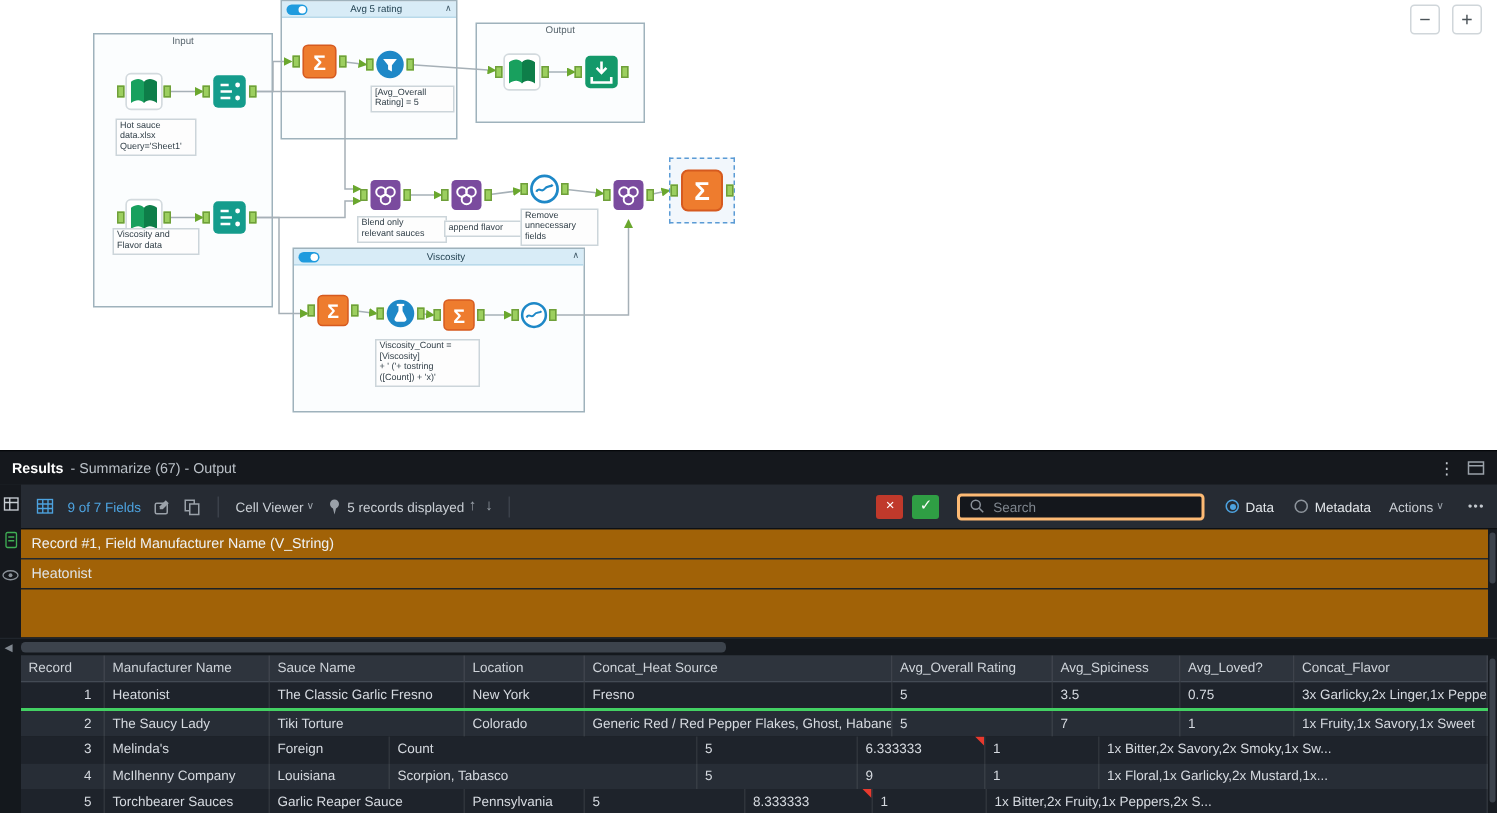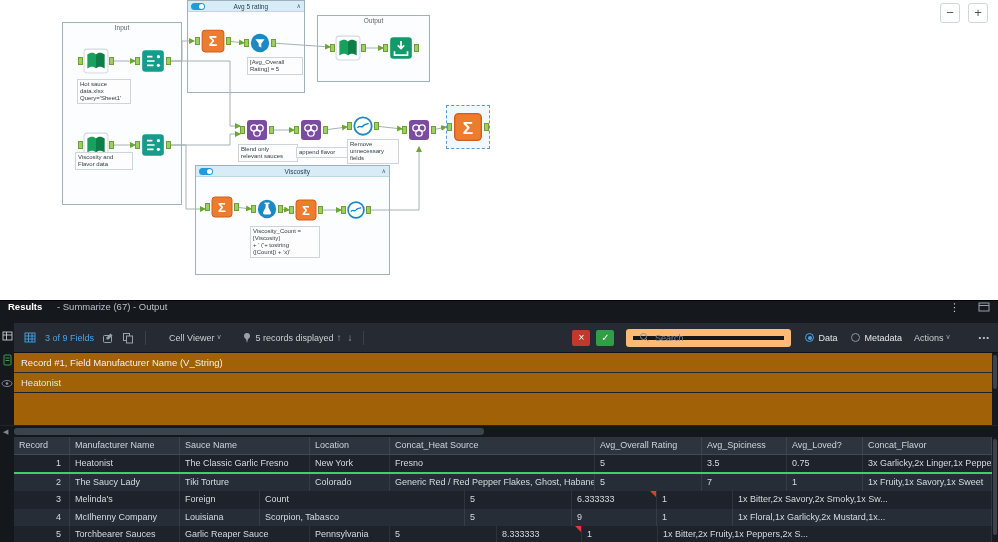--- a/index.html
+++ b/index.html
@@ -25,36 +25,36 @@
   .selection .tool{left:5px;top:5px;}
 
   .annot{position:absolute;z-index:5;font-size:6px;line-height:7px;color:#33414a;background:#fdfdfd;border:1px solid #ccd5da;padding:1px 2px;white-space:pre-line;}
 
   .zoom-controls{position:absolute;right:10px;top:3px;display:flex;gap:8px;z-index:6;}
   .zoom-btn{width:18px;height:18px;border:1px solid #d0d6da;border-radius:3px;background:#fff;color:#4a5257;
     font-size:13px;line-height:17px;text-align:center;cursor:default;}
 
   
   .results{position:absolute;left:0;top:300px;width:998px;height:242px;background:#14181d;color:#c9ced4;border-top:1px solid #05070a;box-sizing:border-box;}
-  .r-titlebar{position:absolute;left:0;top:0;right:0;height:22px;background:#15181d;display:flex;padding:0 8px;gap:12px;box-sizing:border-box;font-size:9.5px;}
+  .r-titlebar{position:absolute;left:0;top:0;right:0;height:22px;background:#15181d;display:flex;align-items:center;padding:0 8px;gap:2px;box-sizing:border-box;font-size:9.5px;}
   .r-title-bold{color:#fff;font-weight:bold;}
   .r-title-rest{color:#bac0c7;white-space:pre;}
   .tb-spacer{flex:1;}
   .kebab{color:#c2c7cd;font-size:11px;padding:0 6px;}
   .r-toolbar{position:absolute;left:0;top:22px;right:0;height:30px;background:#262b33;border-bottom:1px solid #0d1014;display:flex;align-items:center;padding:0 8px 0 20px;box-sizing:border-box;font-size:9px;color:#c9ced4;}
   .fields-link{color:#4da3e0;margin:0 4px 0 5px;}
   .chev{font-size:7px;color:#9aa1a9;margin-left:2px;}
   .tbi{margin:0 4px;display:flex;align-items:center;}
   .vdiv{width:1px;height:14px;background:#3b414a;margin:0 7px;flex:none;}
-  .tb-label{display:flex;margin:0 16px;white-space:nowrap;}
+  .tb-label{display:flex;margin:0 4px;white-space:nowrap;}
   .arrow{color:#9aa1a9;font-size:10px;margin:0 3px;}
   .btn-x,.btn-check{width:18px;height:16px;border:none;border-radius:2px;color:#fff;font-size:10px;line-height:14px;text-align:center;padding:0;margin-left:6px;font-family:"Liberation Sans",sans-serif;}
   .btn-x{background:#c0392b;}
   .btn-check{background:#2f9e44;}
-  .search{display:flex;align-items:center;gap:4px;background:#14171c;border:7px solid #fdba74;border-radius:3px;height:18px;width:165px;margin-left:12px;padding:0 6px;box-sizing:border-box;}
+  .search{display:flex;align-items:center;gap:4px;background:#14171c;border:2px solid #fdba74;border-radius:3px;height:18px;width:165px;margin-left:12px;padding:0 6px;box-sizing:border-box;}
   .search input{background:transparent;border:none;outline:none;color:#c9ced4;font-size:9px;width:100%;font-family:"Liberation Sans",sans-serif;}
   .search input::placeholder{color:#7f868e;}
   .radio{display:flex;align-items:center;gap:4px;font-size:9px;color:#e2e6ea;margin-left:14px;white-space:nowrap;}
   .rdot{width:9px;height:9px;border-radius:50%;border:1.5px solid #4da3e0;box-sizing:border-box;position:relative;flex:none;}
   .rdot::after{content:"";position:absolute;inset:1.5px;border-radius:50%;background:#4da3e0;}
   .rdot.off{border-color:#8d949c;}
   .rdot.off::after{display:none;}
   .more{color:#c2c7cd;font-size:8px;margin-left:12px;letter-spacing:1px;}
 
   .left-strip{position:absolute;left:0;top:22px;width:14px;height:102px;background:#15181d;z-index:3;display:flex;flex-direction:column;align-items:center;padding-top:8px;gap:13px;box-sizing:border-box;}
@@ -309,21 +309,21 @@
     <div class="r-toolbar">
       <span class="tbi">
           <svg width="12" height="11">
             <rect x="1" y="1" width="10" height="9" fill="none" stroke="#4da3e0" stroke-width=".9"></rect>
             <line x1="1" y1="4" x2="11" y2="4" stroke="#4da3e0" stroke-width=".9"></line>
             <line x1="1" y1="7" x2="11" y2="7" stroke="#4da3e0" stroke-width=".9"></line>
             <line x1="4.5" y1="1" x2="4.5" y2="10" stroke="#4da3e0" stroke-width=".9"></line>
             <line x1="8" y1="1" x2="8" y2="10" stroke="#4da3e0" stroke-width=".9"></line>
           </svg>
         </span>
-      <span class="fields-link">3 of 9 Fields</span>
+      <span class="fields-link">9 of 7 Fields</span>
       <span class="tbi">
           <svg width="12" height="12">
             <rect x="1.5" y="3.5" width="8" height="7" rx="1" fill="none" stroke="#9aa1a9"></rect>
             <path d="M8.5 1.5l2 2L6.5 7.5H4.5v-2z" fill="#9aa1a9"></path>
           </svg>
         </span>
       <span class="tbi">
           <svg width="12" height="12">
             <rect x="1.5" y="1.5" width="6" height="7" fill="none" stroke="#9aa1a9"></rect>
             <rect x="4.5" y="4" width="6" height="7" fill="#262b33" stroke="#9aa1a9"></rect>

